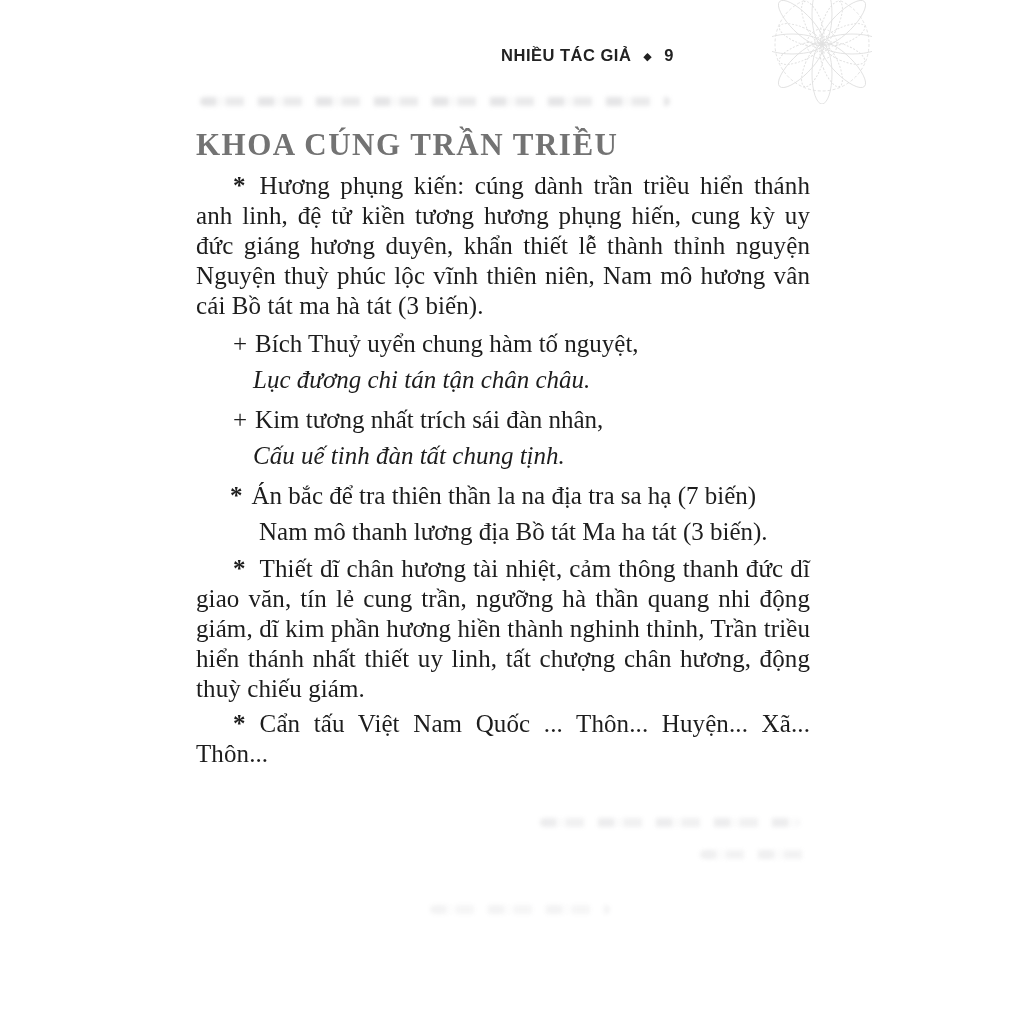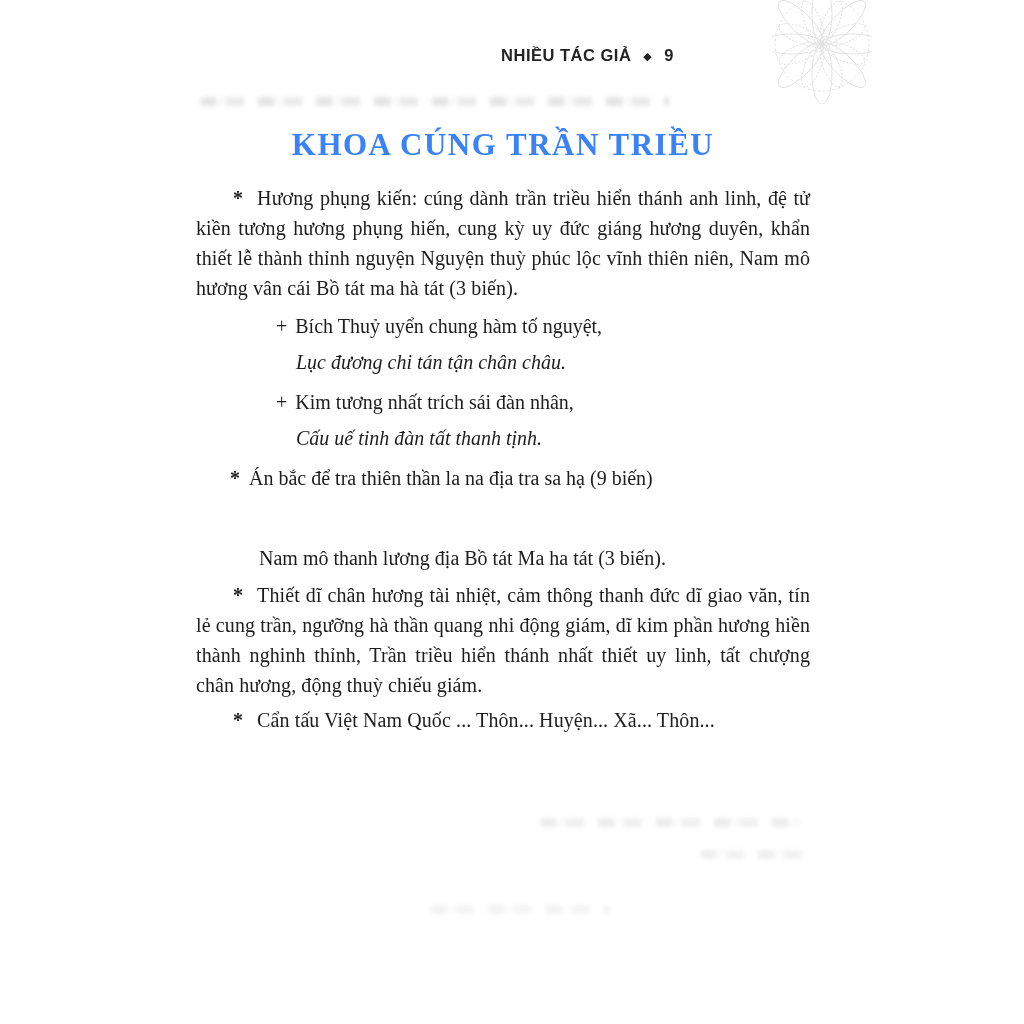--- a/index.html
+++ b/index.html
@@ -22,36 +22,36 @@
   .watermark { position:absolute; left:772px; top:-6px; opacity:.55; }
   
   .ghost {
     position:absolute; height:9px; border-radius:5px;
     background:repeating-linear-gradient(90deg, rgba(160,160,165,.28) 0 16px, rgba(160,160,165,.06) 16px 26px, rgba(160,160,165,.22) 26px 44px, transparent 44px 58px);
     filter:blur(2px);
   }
   
   .title {
     position:absolute; top:127px; left:196px; width:614px;
-    text-align:center; font-size:31px; font-weight:bold;
-    letter-spacing:1.5px; color:#3b82f6; white-space:nowrap;
+    text-align:left; font-size:31px; font-weight:bold;
+    letter-spacing:1.5px; color:#737373; white-space:nowrap;
   }
   
-  .content { position:absolute; top:183px; left:196px; width:614px; font-size:20px; }
+  .content { position:absolute; top:171px; left:196px; width:614px; font-size:25px; }
   p.flow {
     line-height:30px; text-align:justify; text-align-last:left;
     text-indent:37px; margin-bottom:5px; letter-spacing:.1px;
   }
   .marker { display:inline-block; font-weight:bold; margin-right:14px; text-indent:0; }
-  .verse { margin:4px 0 4px 80px; line-height:36px; }
+  .verse { margin:4px 0 4px 37px; line-height:36px; }
   .verse .vmarker { display:inline-block; margin-right:8px; font-weight:normal; }
   .verse .line2 { padding-left:20px;font-style:italic; }
   .mantra { margin:4px 0 4px 34px; line-height:36px; }
   .mantra .mmarker { display:inline-block; font-weight:bold; margin-right:9px; }
-  .mantra .line2 { padding-left:29px;margin-top:44px; }
+  .mantra .line2 { padding-left:29px; }
 </style>
 </head>
 <body>
 
 <div class="page">
 
   <div class="ghost" style="top:97px; left:200px; width:470px;"></div>
   <div class="ghost" style="top:818px; left:540px; width:260px; opacity:.7;"></div>
   <div class="ghost" style="top:850px; left:700px; width:110px; opacity:.6;"></div>
   <div class="ghost" style="top:905px; left:430px; width:180px; opacity:.45;"></div>
@@ -97,25 +97,25 @@
     <p class="flow"><span class="marker">*</span><span>Hương phụng kiến: cúng dành trần triều hiển thánh anh linh, đệ tử kiền tương hương phụng hiến, cung kỳ uy đức giáng hương duyên, khẩn thiết lễ thành thỉnh nguyện Nguyện thuỳ phúc lộc vĩnh thiên niên, Nam mô hương vân cái Bồ tát ma hà tát (3 biến).</span></p>
 
 
     <div class="verse">
       <div class="line1"><span class="vmarker">+</span><span>Bích Thuỷ uyển chung hàm tố nguyệt,</span></div>
       <div class="line2">Lục đương chi tán tận chân châu.</div>
     </div>
 
     <div class="verse">
       <div class="line1"><span class="vmarker">+</span><span>Kim tương nhất trích sái đàn nhân,</span></div>
-      <div class="line2">Cấu uế tinh đàn tất thanh tịnh.</div>
+      <div class="line2">Cấu uế tinh đàn tất chung tịnh.</div>
     </div>
 
     <div class="mantra">
-      <div class="line1"><span class="mmarker">*</span><span>Án bắc để tra thiên thần la na địa tra sa hạ (9 biến)</span></div>
+      <div class="line1"><span class="mmarker">*</span><span>Án bắc để tra thiên thần la na địa tra sa hạ (7 biến)</span></div>
       <div class="line2">Nam mô thanh lương địa Bồ tát Ma ha tát (3 biến).</div>
     </div>
 
     <p class="flow"><span class="marker">*</span><span>Thiết dĩ chân hương tài nhiệt, cảm thông thanh đức dĩ giao văn, tín lẻ cung trần, ngưỡng hà thần quang nhi động giám, dĩ kim phần hương hiền thành nghinh thỉnh, Trần triều hiển thánh nhất thiết uy linh, tất chượng chân hương, động thuỳ chiếu giám.</span></p>
 
     <p class="flow"><span class="marker">*</span><span>Cẩn tấu Việt Nam Quốc ... Thôn... Huyện... Xã... Thôn...</span></p>
 
 
   </div>
 </div>

